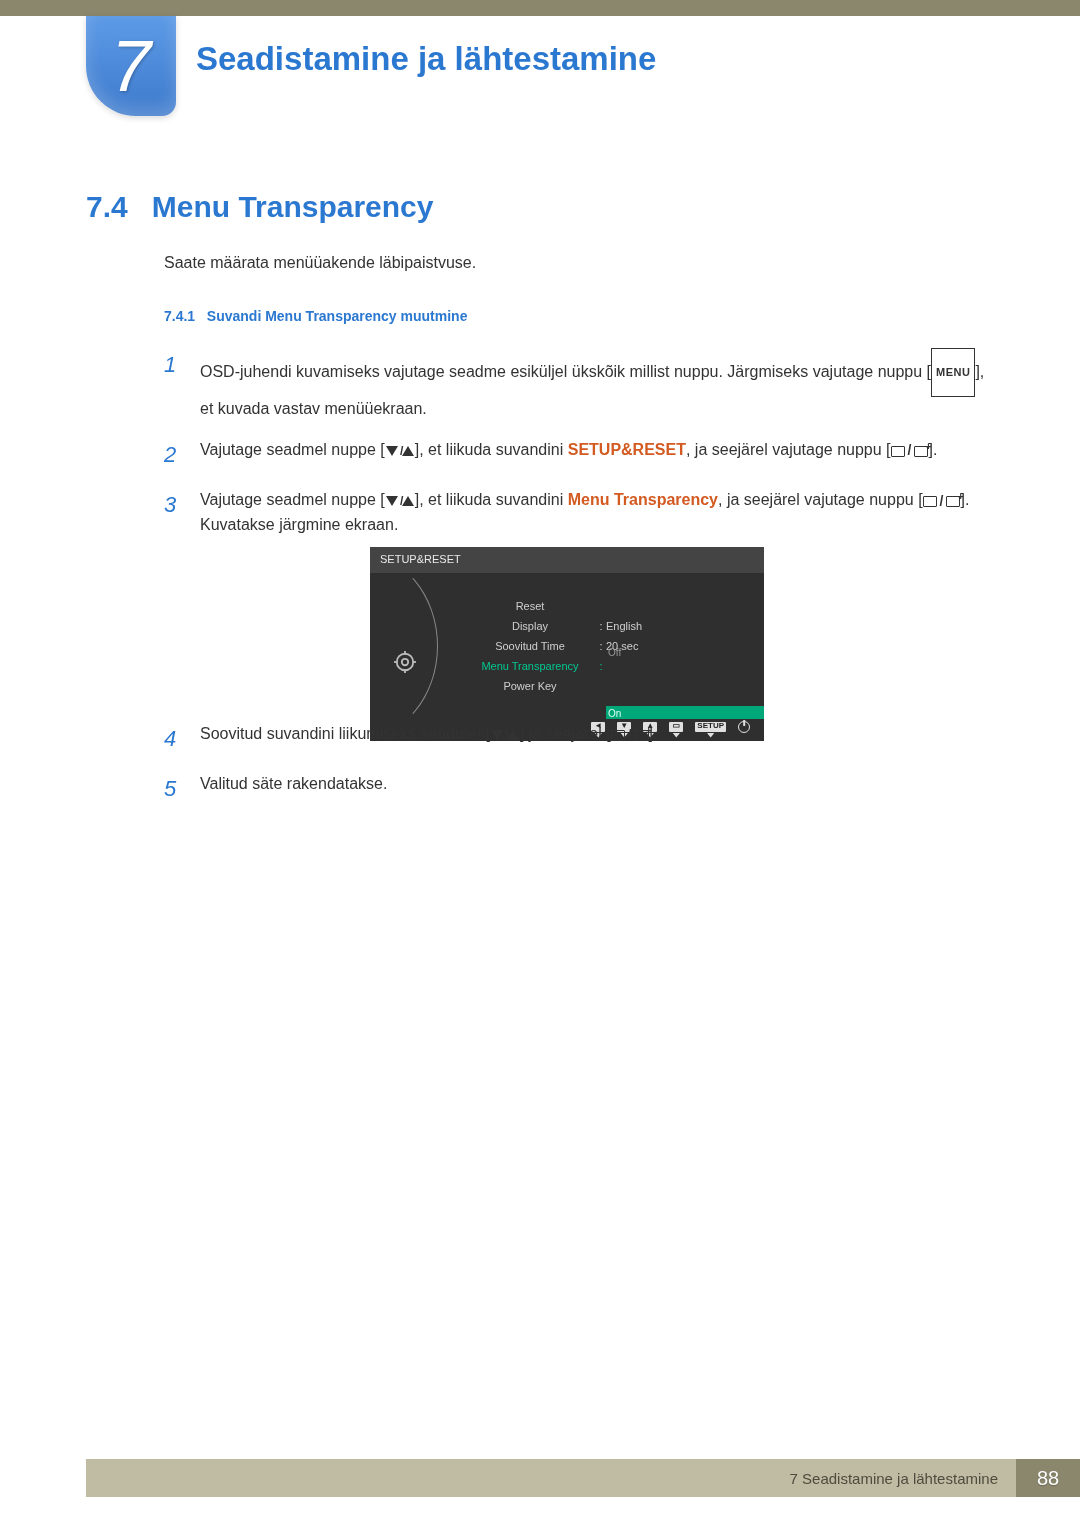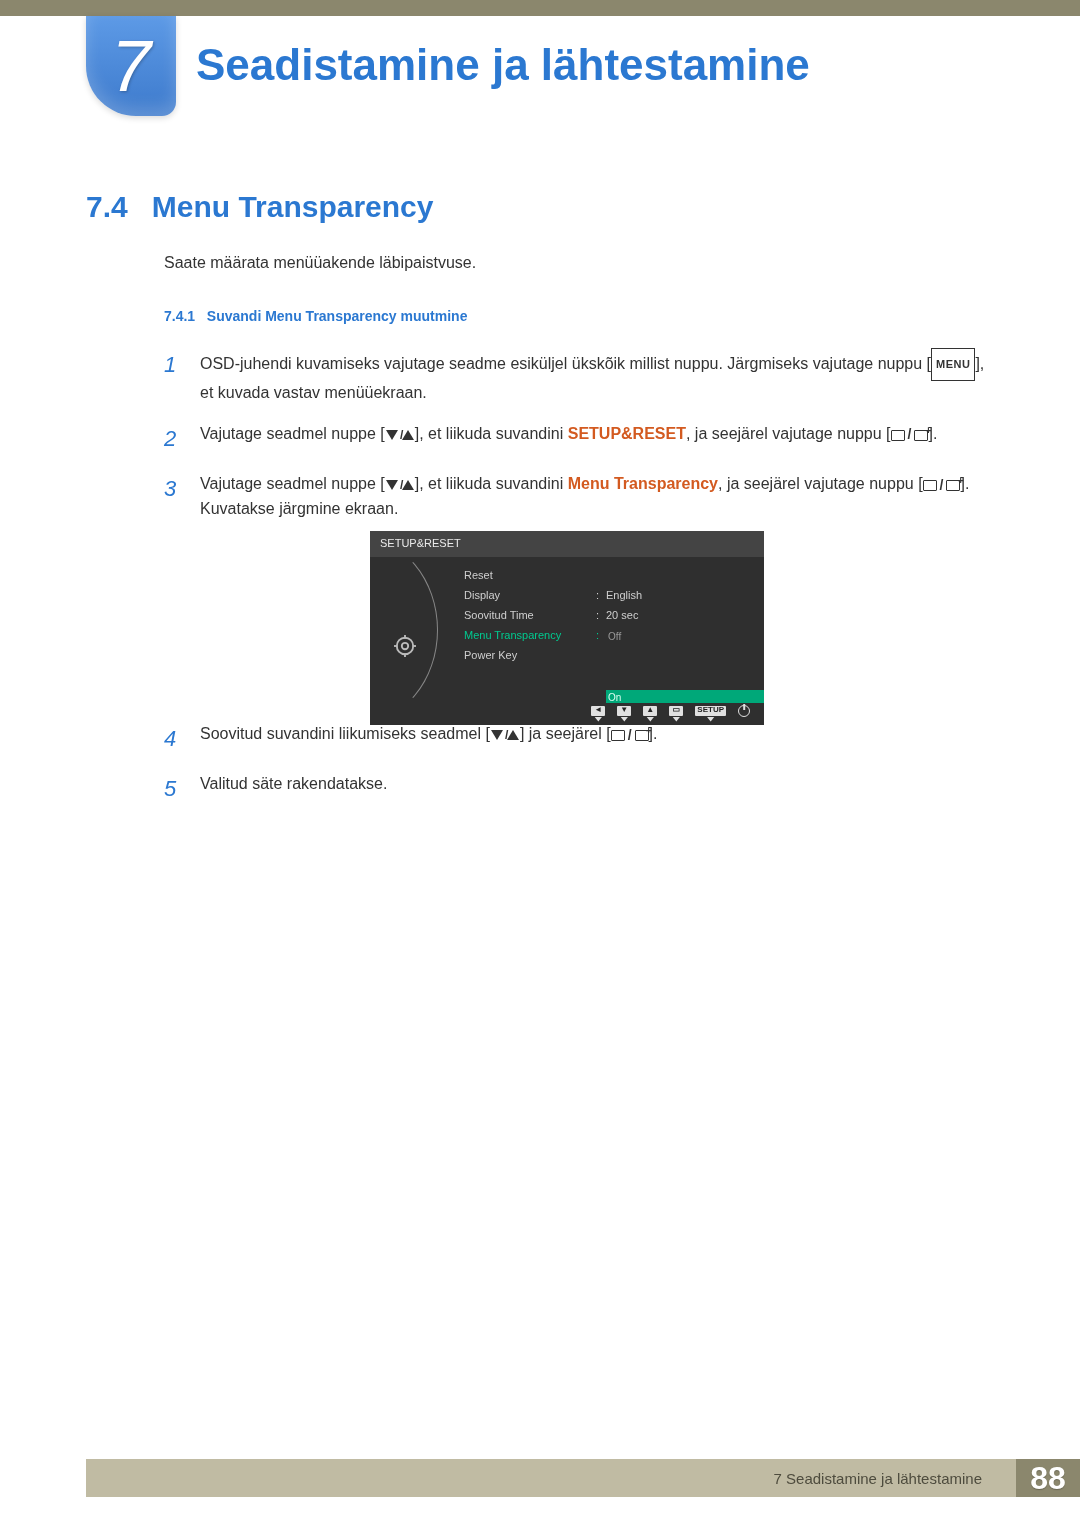--- a/index.html
+++ b/index.html
@@ -35,21 +35,21 @@
     color: #fff;
     font-size: 72px;
     font-weight: 300;
     font-style: italic;
     text-shadow: 1px 1px 3px rgba(0,0,0,0.25);
   }
   .chapter-title {
     position: absolute;
     left: 196px;
     top: 40px;
-    font-size: 44px;
+    font-size: 33px;
     font-weight: bold;
     color: #2b78d1;
   }
   .section-row {
     position: absolute;
     left: 86px;
     top: 190px;
     display: flex;
     align-items: flex-start;
     gap: 24px;
@@ -97,21 +97,21 @@
     font-size: 22px;
     font-style: italic;
     font-weight: 300;
     color: #2b78d1;
     min-width: 18px;
   }
   .step-text { flex: 1; }
   .kbd-menu {
     display: inline-block;
     border: 1px solid #333;
-    padding: 8px 4px;
+    padding: 16px 4px;
     font-size: 11px;
     font-weight: bold;
     letter-spacing: 0.5px;
     line-height: 15px;
     vertical-align: 1px;
   }
   .arrow-combo {
     display: inline-flex;
     align-items: center;
     vertical-align: -2px;
@@ -176,21 +176,21 @@
   .osd-gear {
     position: absolute;
     left: 24px;
     top: 78px;
     width: 22px; height: 22px;
     display:flex;align-items:center;justify-content:center;
   }
   .osd-gear svg { display:block; }
   .osd-list {
     position: absolute;
-    left: 90px; right: 12px; top: 9px;
+    left: 90px; right: 12px; top: 24px; text-align: center;
   }
   .osd-item {
     display: flex;
     align-items: center;
     height: 20px;
     padding: 0 6px 0 4px;
   }
   .osd-item .label { width: 132px; color: #cfcfcf; }
   .osd-item .colon { width: 10px; color: #cfcfcf; }
   .osd-item .value { color: #cfcfcf; }
@@ -268,33 +268,33 @@
     height: 38px;
     display: flex;
     align-items: stretch;
   }
   .footer-bar {
     flex: 1;
     background: #c0bba3;
     display: flex;
     align-items: center;
     justify-content: flex-end;
-    padding-right: 34px;
+    padding-right: 18px;
     color: #4e4c3e;
     font-size: 15px;
   }
   .footer-page {
     width: 64px;
     background: #8b876d;
     display: flex;
     align-items: center;
     justify-content: center;
     color: #fff;
-    font-size: 32px;
-    font-weight: bold;
+    font-size: 20px;
+    font-weight: normal;
     text-shadow: 0 1px 1px rgba(0,0,0,0.25);
   }
 </style>
 </head>
 <body>
 
 <div class="topbar"></div>
 
 <div class="chapter-badge">
   <span>7</span>

